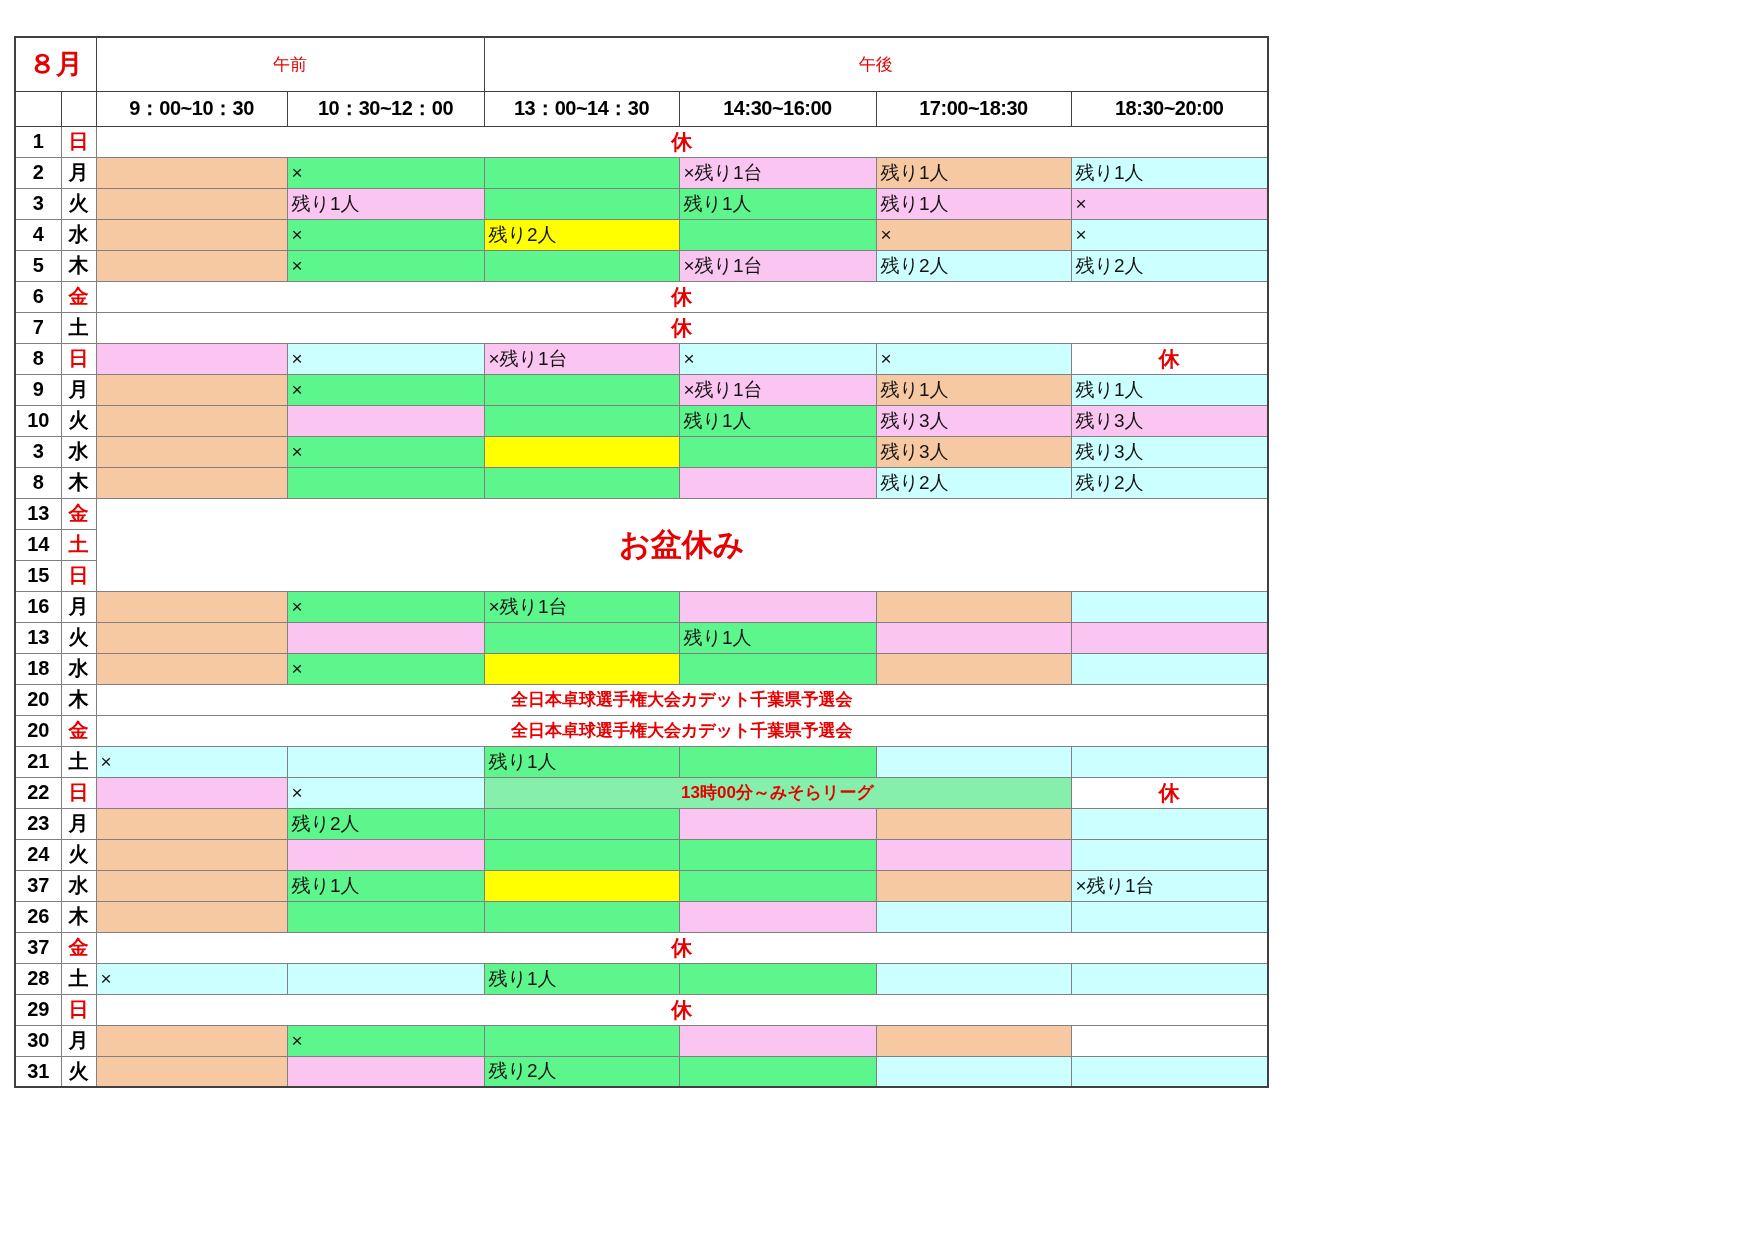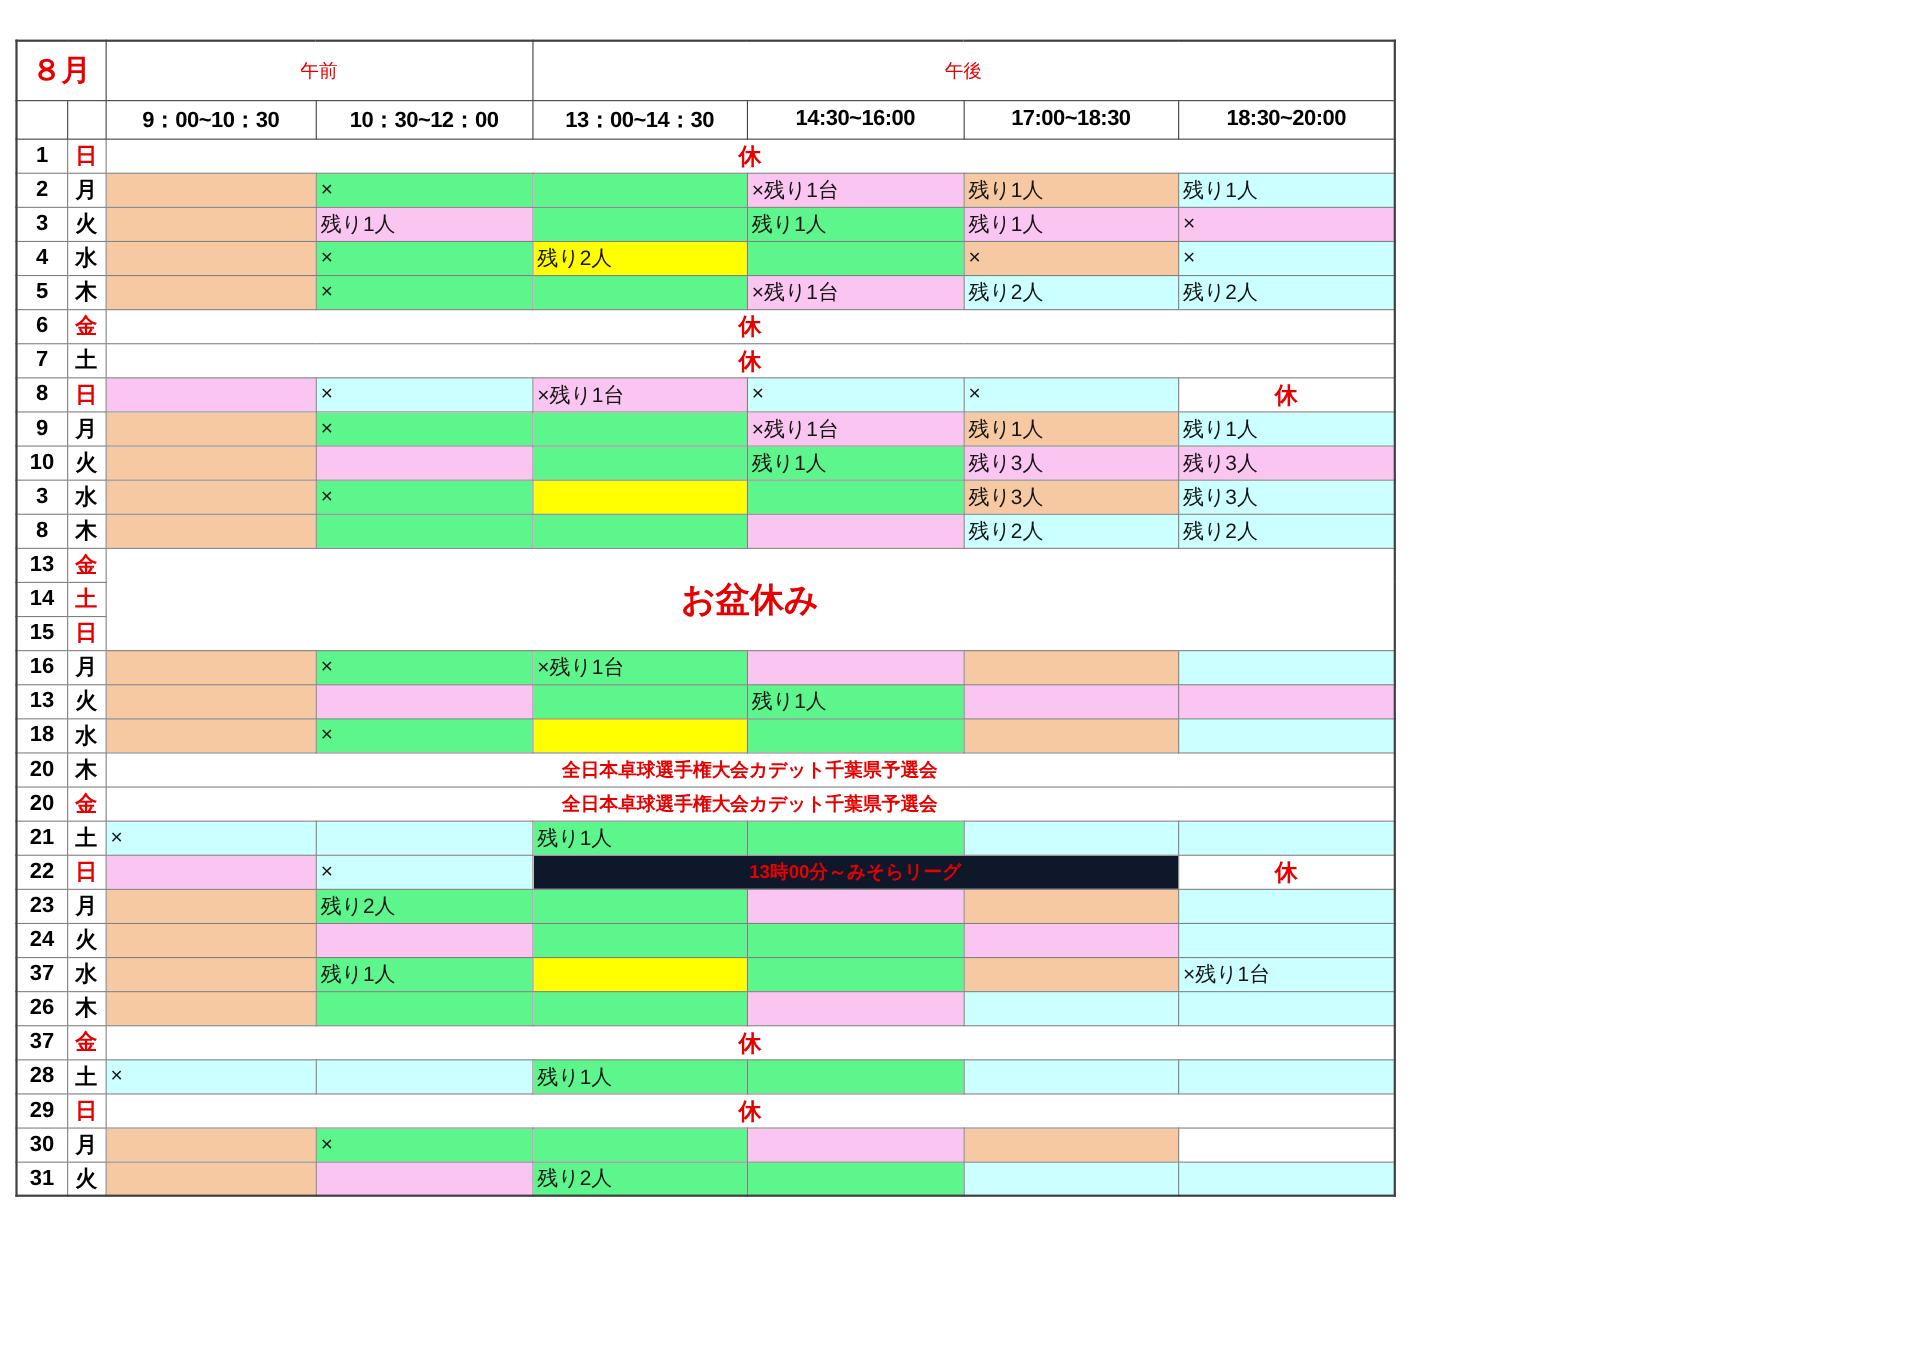--- a/index.html
+++ b/index.html
@@ -220,21 +220,21 @@
           <td class="cell" style="background: rgb(92, 246, 141);">残り1人</td>
           <td class="cell" style="background: rgb(92, 246, 141);"></td>
           <td class="cell" style="background: rgb(204, 255, 255);"></td>
           <td class="cell" style="background: rgb(204, 255, 255);"></td>
         </tr>
         <tr>
           <td class="num">22</td>
           <td class="day" style="color: rgb(230, 0, 0);">日</td>
           <td class="cell" style="background: rgb(251, 197, 241);"></td>
           <td class="cell" style="background: rgb(204, 255, 255);">×</td>
-          <td class="cell event" colspan="3" style="background: #0f172a; color: rgb(230, 0, 0);">13時00分～みそらリーグ</td>
+          <td class="cell event" colspan="3" style="background: #86efac; color: rgb(230, 0, 0);">13時00分～みそらリーグ</td>
           <td class="cell kyu" style="background: rgb(255, 255, 255); color: rgb(230, 0, 0);">休</td>
         </tr>
         <tr>
           <td class="num">23</td>
           <td class="day">月</td>
           <td class="cell" style="background: rgb(246, 201, 162);"></td>
           <td class="cell" style="background: rgb(92, 246, 141);">残り2人</td>
           <td class="cell" style="background: rgb(92, 246, 141);"></td>
           <td class="cell" style="background: rgb(251, 197, 241);"></td>
           <td class="cell" style="background: rgb(246, 201, 162);"></td>

